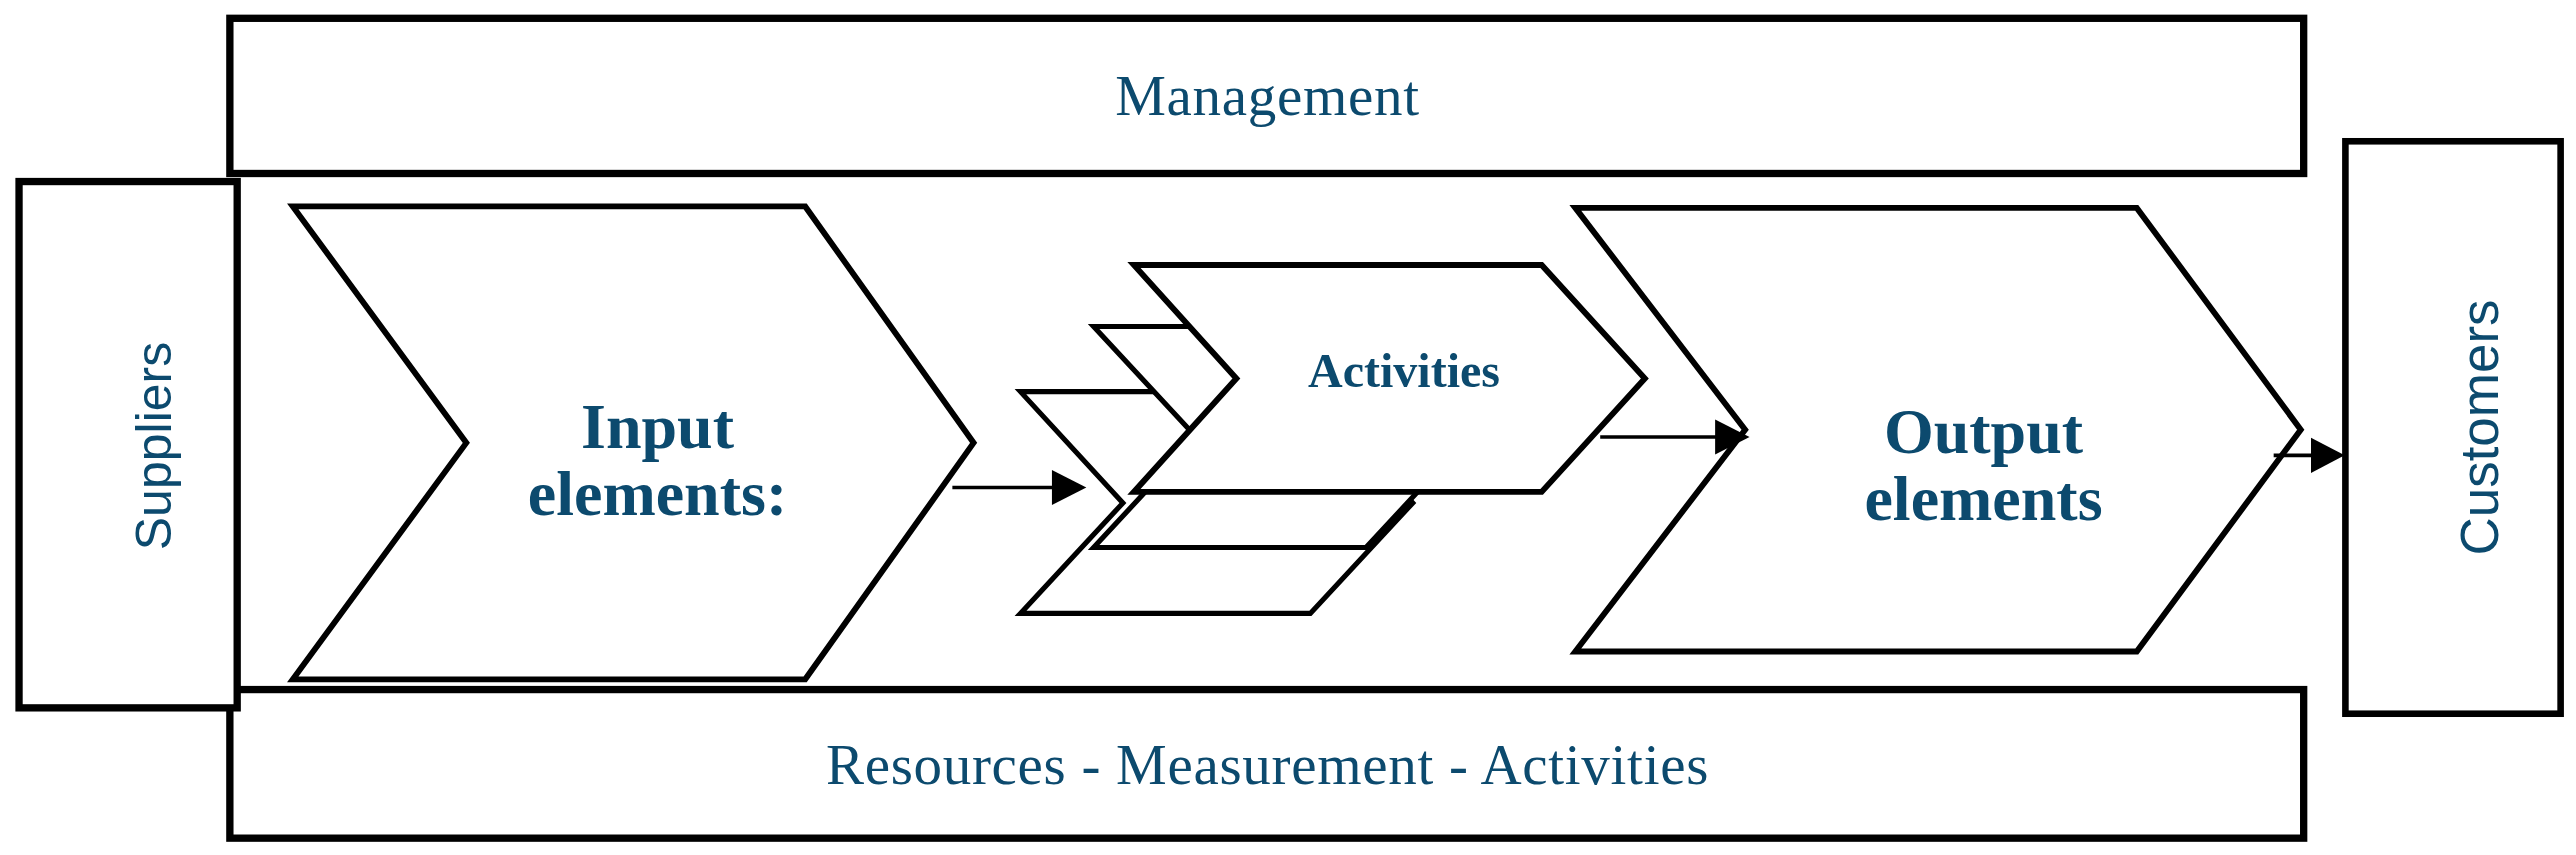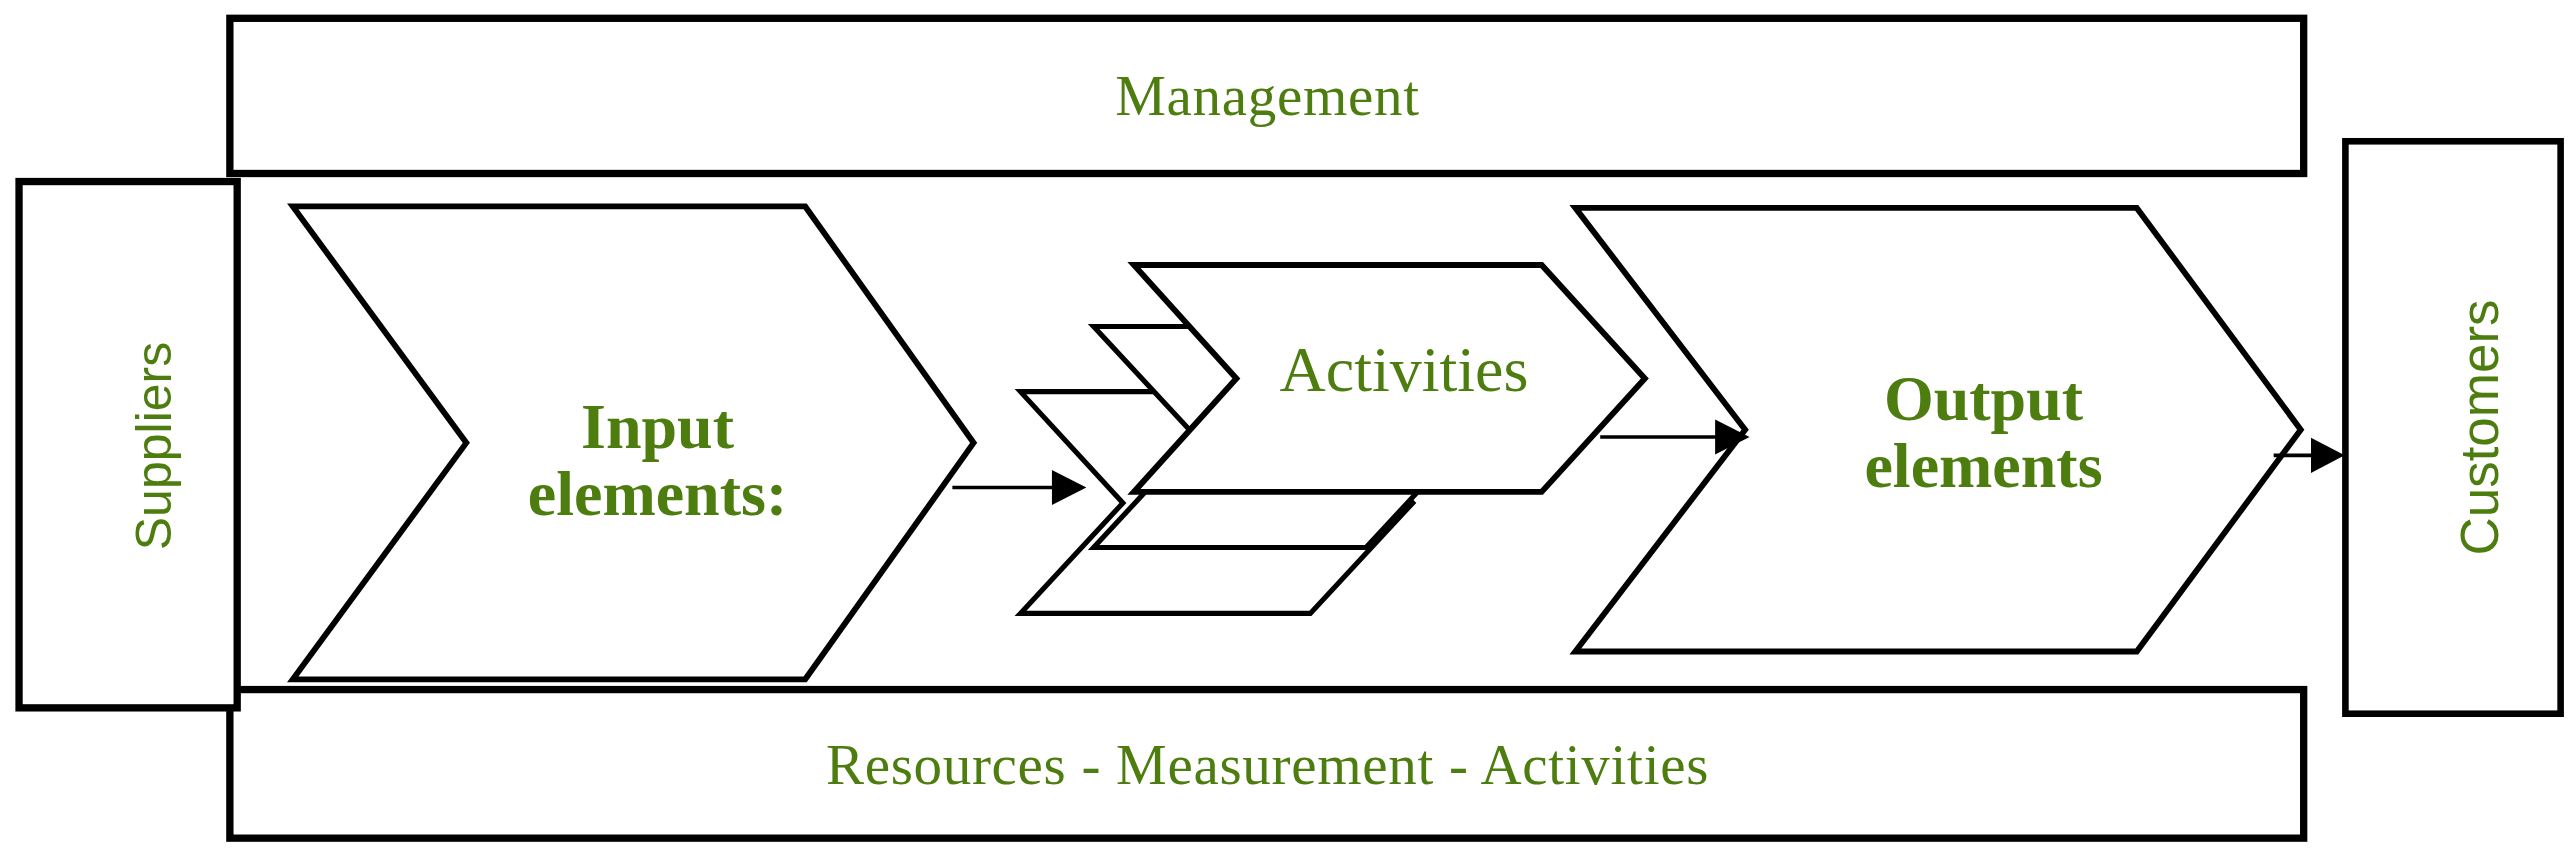--- a/index.html
+++ b/index.html
@@ -22,40 +22,40 @@
     top: 0;
     width: 2576px;
     height: 855px;
   }
   .label {
     position: absolute;
     display: flex;
     align-items: center;
     justify-content: center;
     text-align: center;
-    color: #4d7c0f;
+    color: #0c4a6e;
     pointer-events: none;
   }
   .label-serif {
     font-family: "Liberation Serif", "DejaVu Serif", serif;
     font-weight: 400;
     font-size: 57px;
     letter-spacing: 0.7px;
   }
   .label-chevron {
     font-family: "Liberation Serif", "DejaVu Serif", serif;
     font-weight: 700;
     font-size: 64px;
     line-height: 67px;
     white-space: pre-line;
   }
   .label-chevron-small {
     font-family: "Liberation Serif", "DejaVu Serif", serif;
-    font-weight: 400;
-    font-size: 64px;
+    font-weight: 700;
+    font-size: 48px;
   }
   .label-vert span {
     font-family: "Liberation Sans", "DejaVu Sans", sans-serif;
     font-weight: 400;
     white-space: nowrap;
     transform: rotate(-90deg);
     display: inline-block;
   }
   .suppliers-size span { font-size: 50px; }
   .customers-size span { font-size: 53px; }
@@ -109,17 +109,17 @@
 
   <div class="label label-vert customers-size" style="left:2372px; top:141px; width:215px; height:573px;">
     <span>Customers</span>
   </div>
 
   <div class="label label-chevron" style="left:438px; top:375px; width:439px; height:170px;">Input
 elements:</div>
 
   <div class="label label-chevron-small" style="left:1221px; top:321px; width:366px; height:98px;">Activities</div>
 
-  <div class="label label-chevron" style="left:1764px; top:347px; width:439px; height:170px;">Output
+  <div class="label label-chevron" style="left:1764px; top:380px; width:439px; height:170px;">Output
 elements</div>
 
 </div>
 
 
 </body></html>

